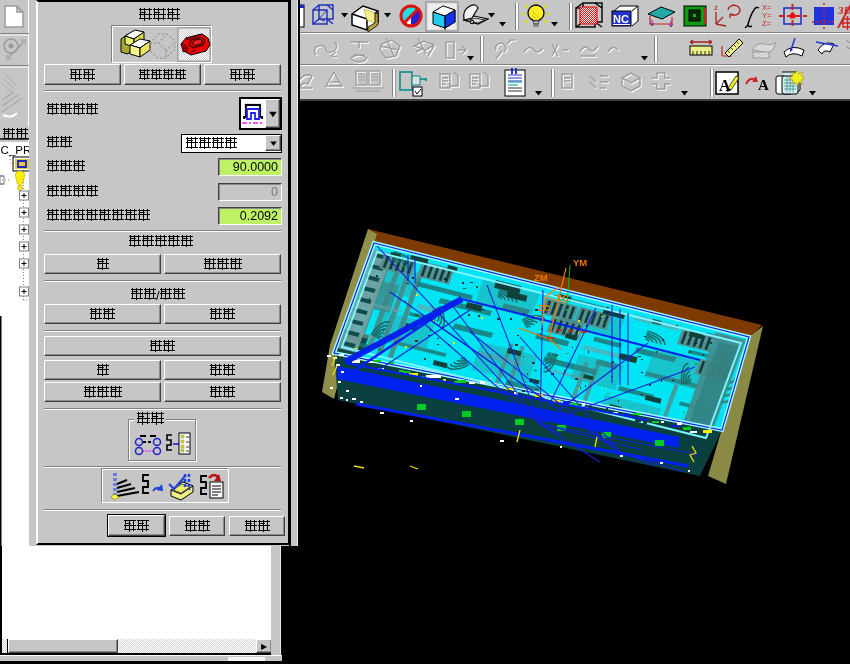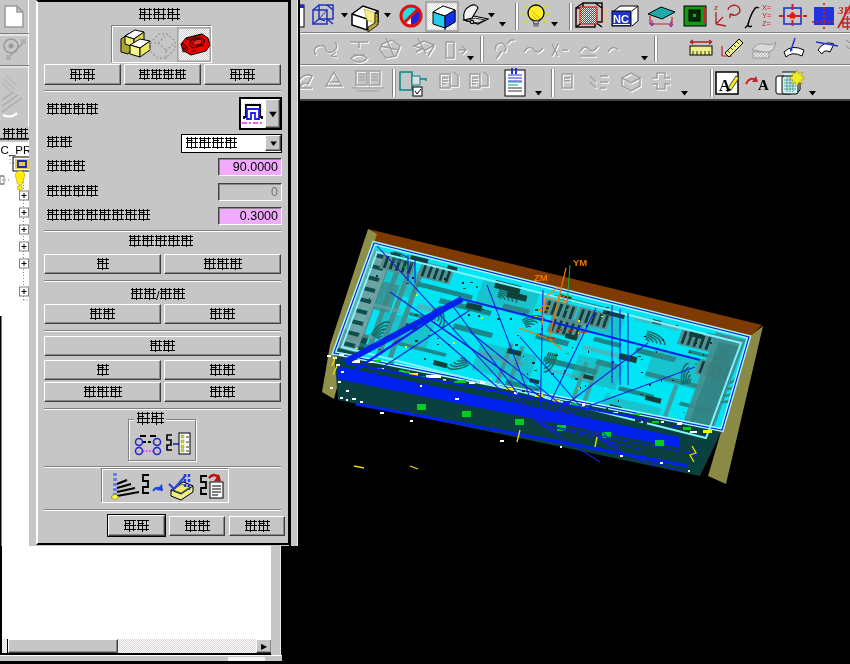--- a/index.html
+++ b/index.html
@@ -11,21 +11,21 @@
  linear-gradient(currentColor,currentColor) 0 8%/100% 1.4px,
  linear-gradient(currentColor,currentColor) 0 50%/100% 1.4px,
  linear-gradient(currentColor,currentColor) 0 90%/100% 1.4px,
  linear-gradient(currentColor,currentColor) 10% 8%/1.4px 84%,
  linear-gradient(currentColor,currentColor) 88% 8%/1.4px 92%,
  linear-gradient(currentColor,currentColor) 30% 30%/40% 1.2px;
 background-repeat:no-repeat}
 .btn{position:absolute;background:#c6c6c6;border-top:1px solid #fff;border-left:1px solid #fff;
 border-right:1.5px solid #404040;border-bottom:1.5px solid #404040;
 display:flex;align-items:center;justify-content:center;box-shadow:inset -1px -1px 0 #8a8a8a}
-.sunk{position:absolute;background:#f0abfc;border-top:1.5px solid #404040;border-left:1.5px solid #404040;
+.sunk{position:absolute;background:#bef264;border-top:1.5px solid #404040;border-left:1.5px solid #404040;
 border-right:1px solid #fff;border-bottom:1px solid #fff;box-shadow:inset 1px 1px 0 #8a8a8a}
 .etch{position:absolute;height:2px;border-top:1px solid #808080;border-bottom:1px solid #fff}
 </style></head>
 <body>
 
 <div class="abs" id="toolbar" style="left:281px;top:0;width:569px;height:101px;background:#c6c6c6">
   <div class="abs" style="left:0;top:32px;width:569px;height:2px;background:#fff;border-top:1px solid #808080"></div>
   <div class="abs" style="left:0;top:64px;width:569px;height:2px;background:#fff;border-top:1px solid #808080"></div>
   <div class="abs" style="left:0;top:99px;width:569px;height:2px;background:#404040"></div>
   <svg class="abs" style="left:0;top:0" width="569" height="101" viewBox="281 0 569 101" id="tbicons">
@@ -904,21 +904,21 @@
       <span style="position:absolute;right:3px;top:1px">90.0000</span>
     </div>
 
   <div class="abs" style="left:8px;top:183px;color:#878787"><i class="cj"></i><i class="cj"></i><i class="cj"></i><i class="cj"></i></div>
   <div class="sunk" style="left:180px;top:181px;width:64px;height:18px;background:#c6c6c6;font-size:12.5px;color:#777">
       <span style="position:absolute;right:3px;top:1px">0</span>
     </div>
 
   <div class="abs" style="left:8px;top:207px"><i class="cj"></i><i class="cj"></i><i class="cj"></i><i class="cj"></i><i class="cj"></i><i class="cj"></i><i class="cj"></i><i class="cj"></i></div>
   <div class="sunk" style="left:180px;top:205px;width:64px;height:18px;font-size:12.5px">
-      <span style="position:absolute;right:3px;top:1px">0.3000</span>
+      <span style="position:absolute;right:3px;top:1px">0.2092</span>
     </div>
   <div class="etch" style="left:6px;top:228px;width:237px"></div>
 
   <div class="abs" style="left:90px;top:233px"><i class="cj"></i><i class="cj"></i><i class="cj"></i><i class="cj"></i><i class="cj"></i></div>
   <div class="btn" style="left:6px;top:252px;width:117px;height:20px">
       <i class="cj"></i>
     </div>
   <div class="btn" style="left:126px;top:252px;width:117px;height:20px">
       <i class="cj"></i>
       <i class="cj"></i>

